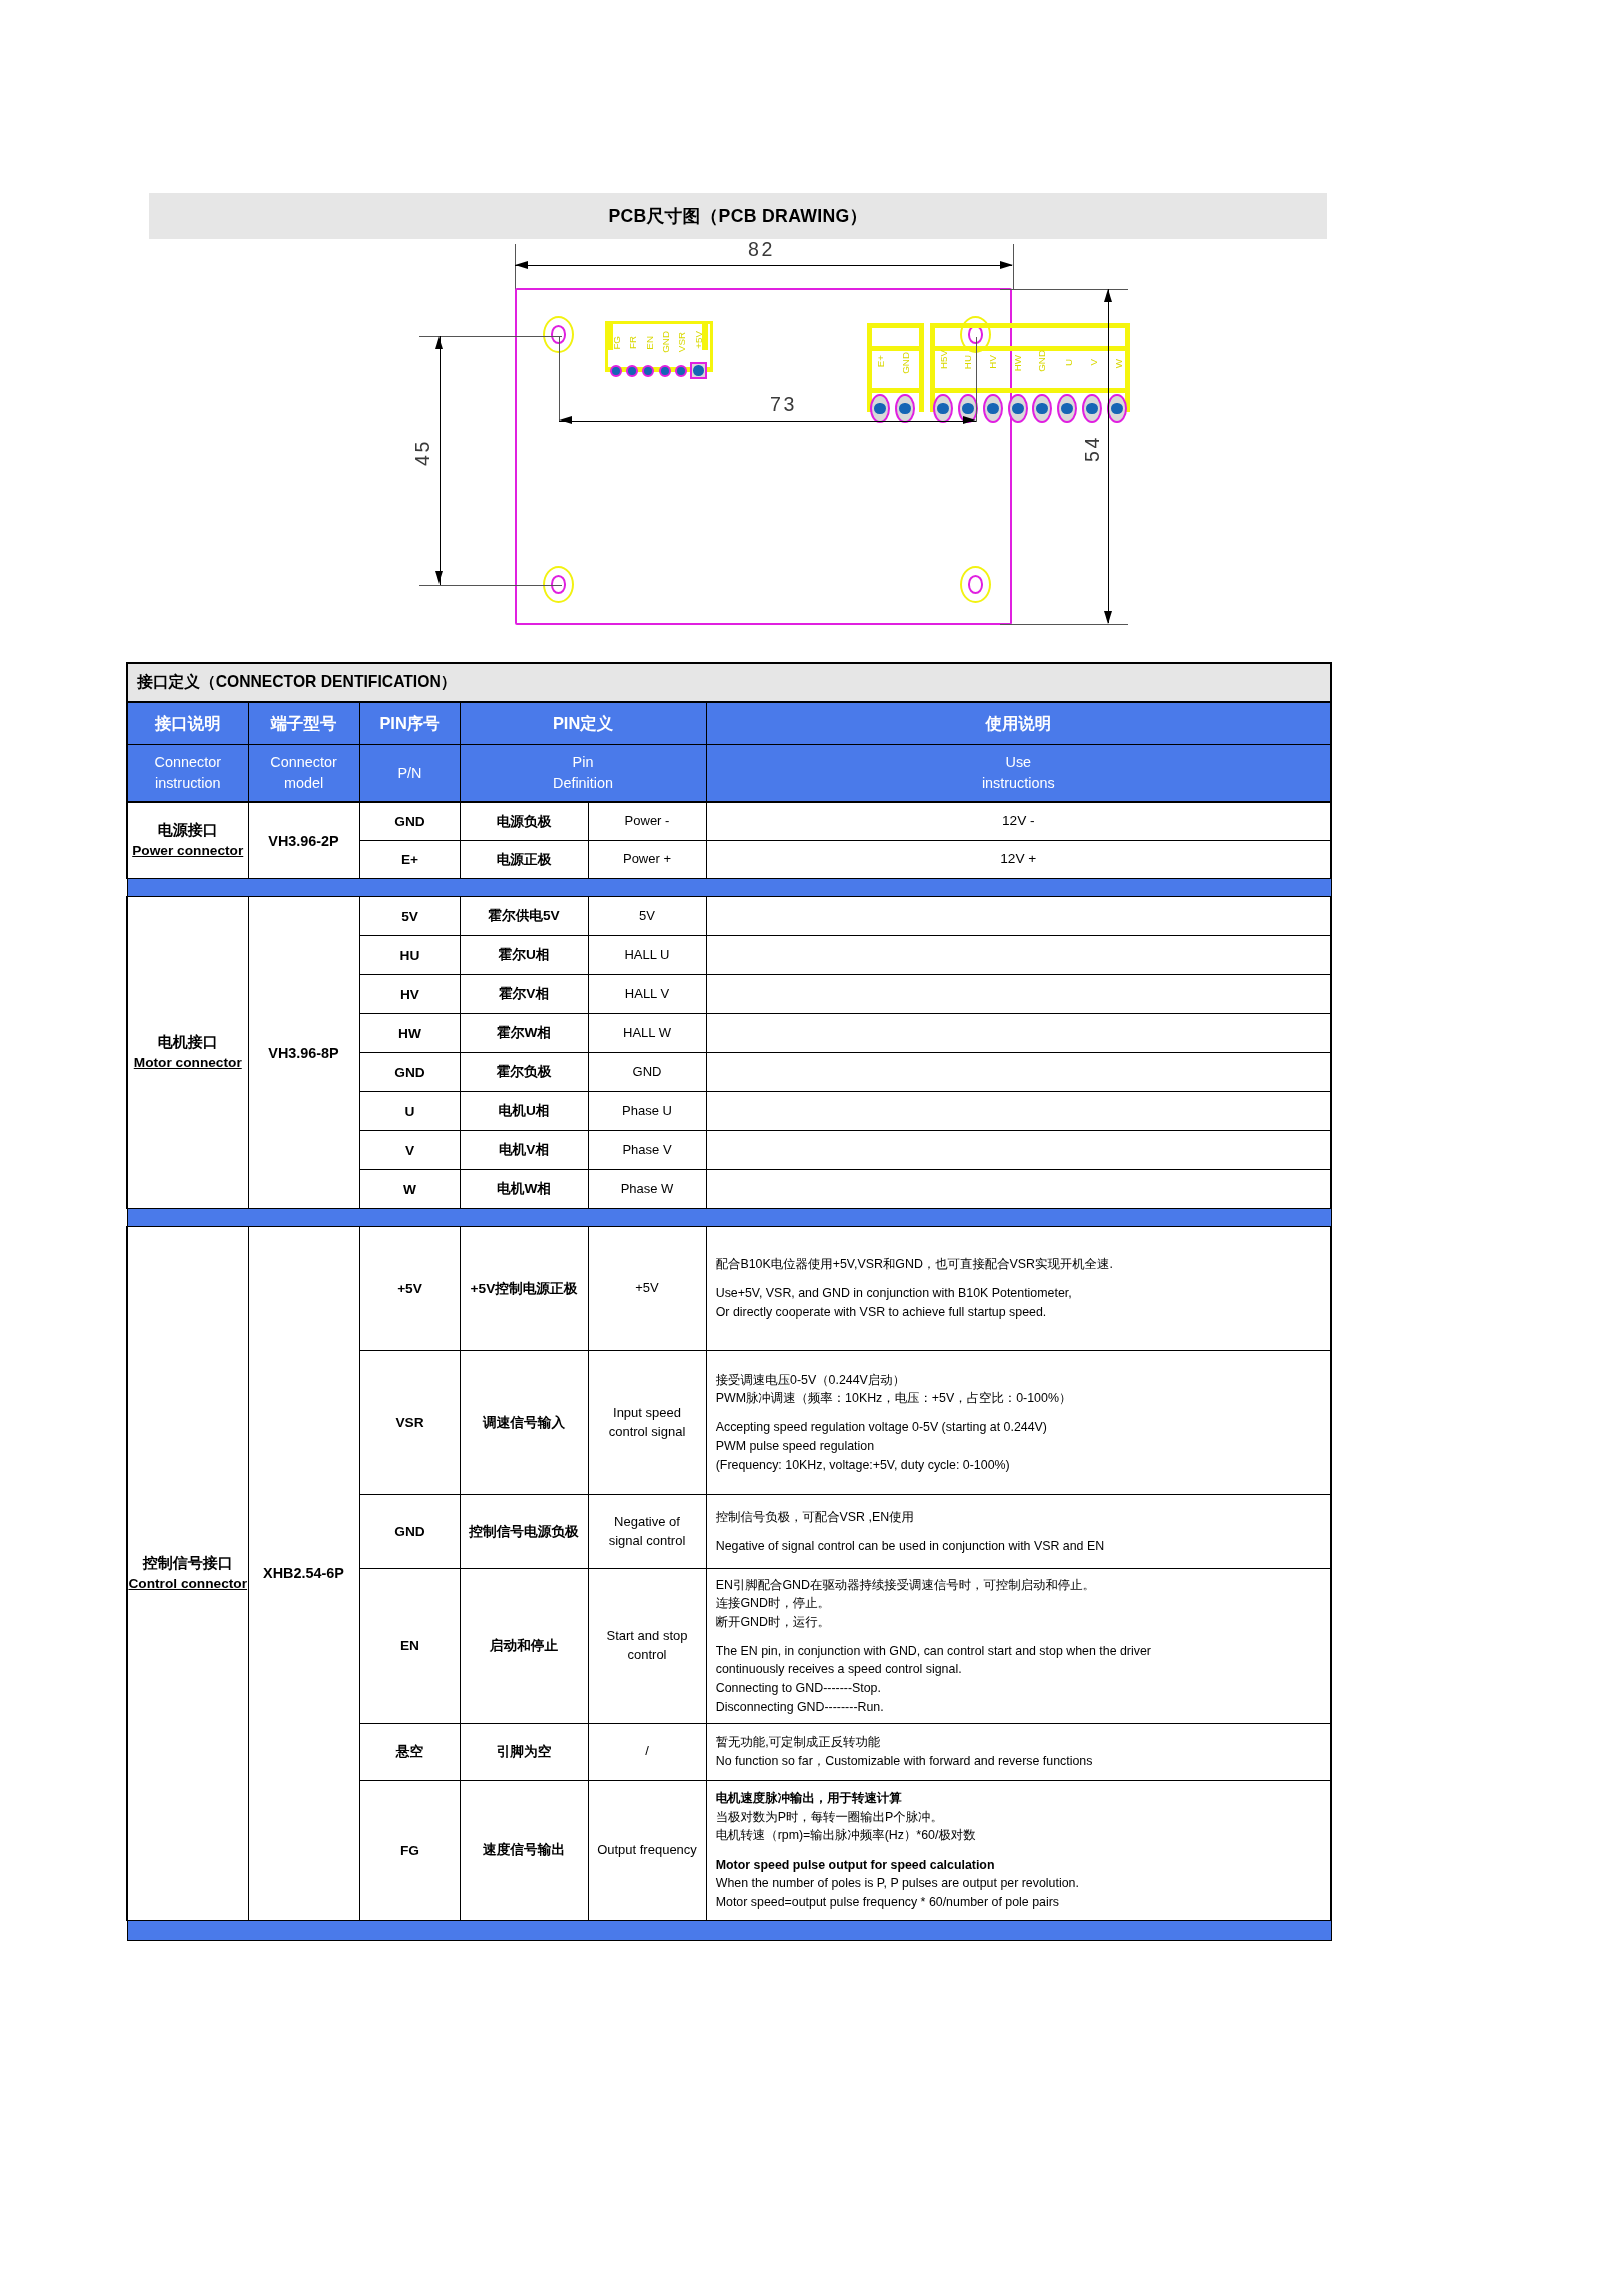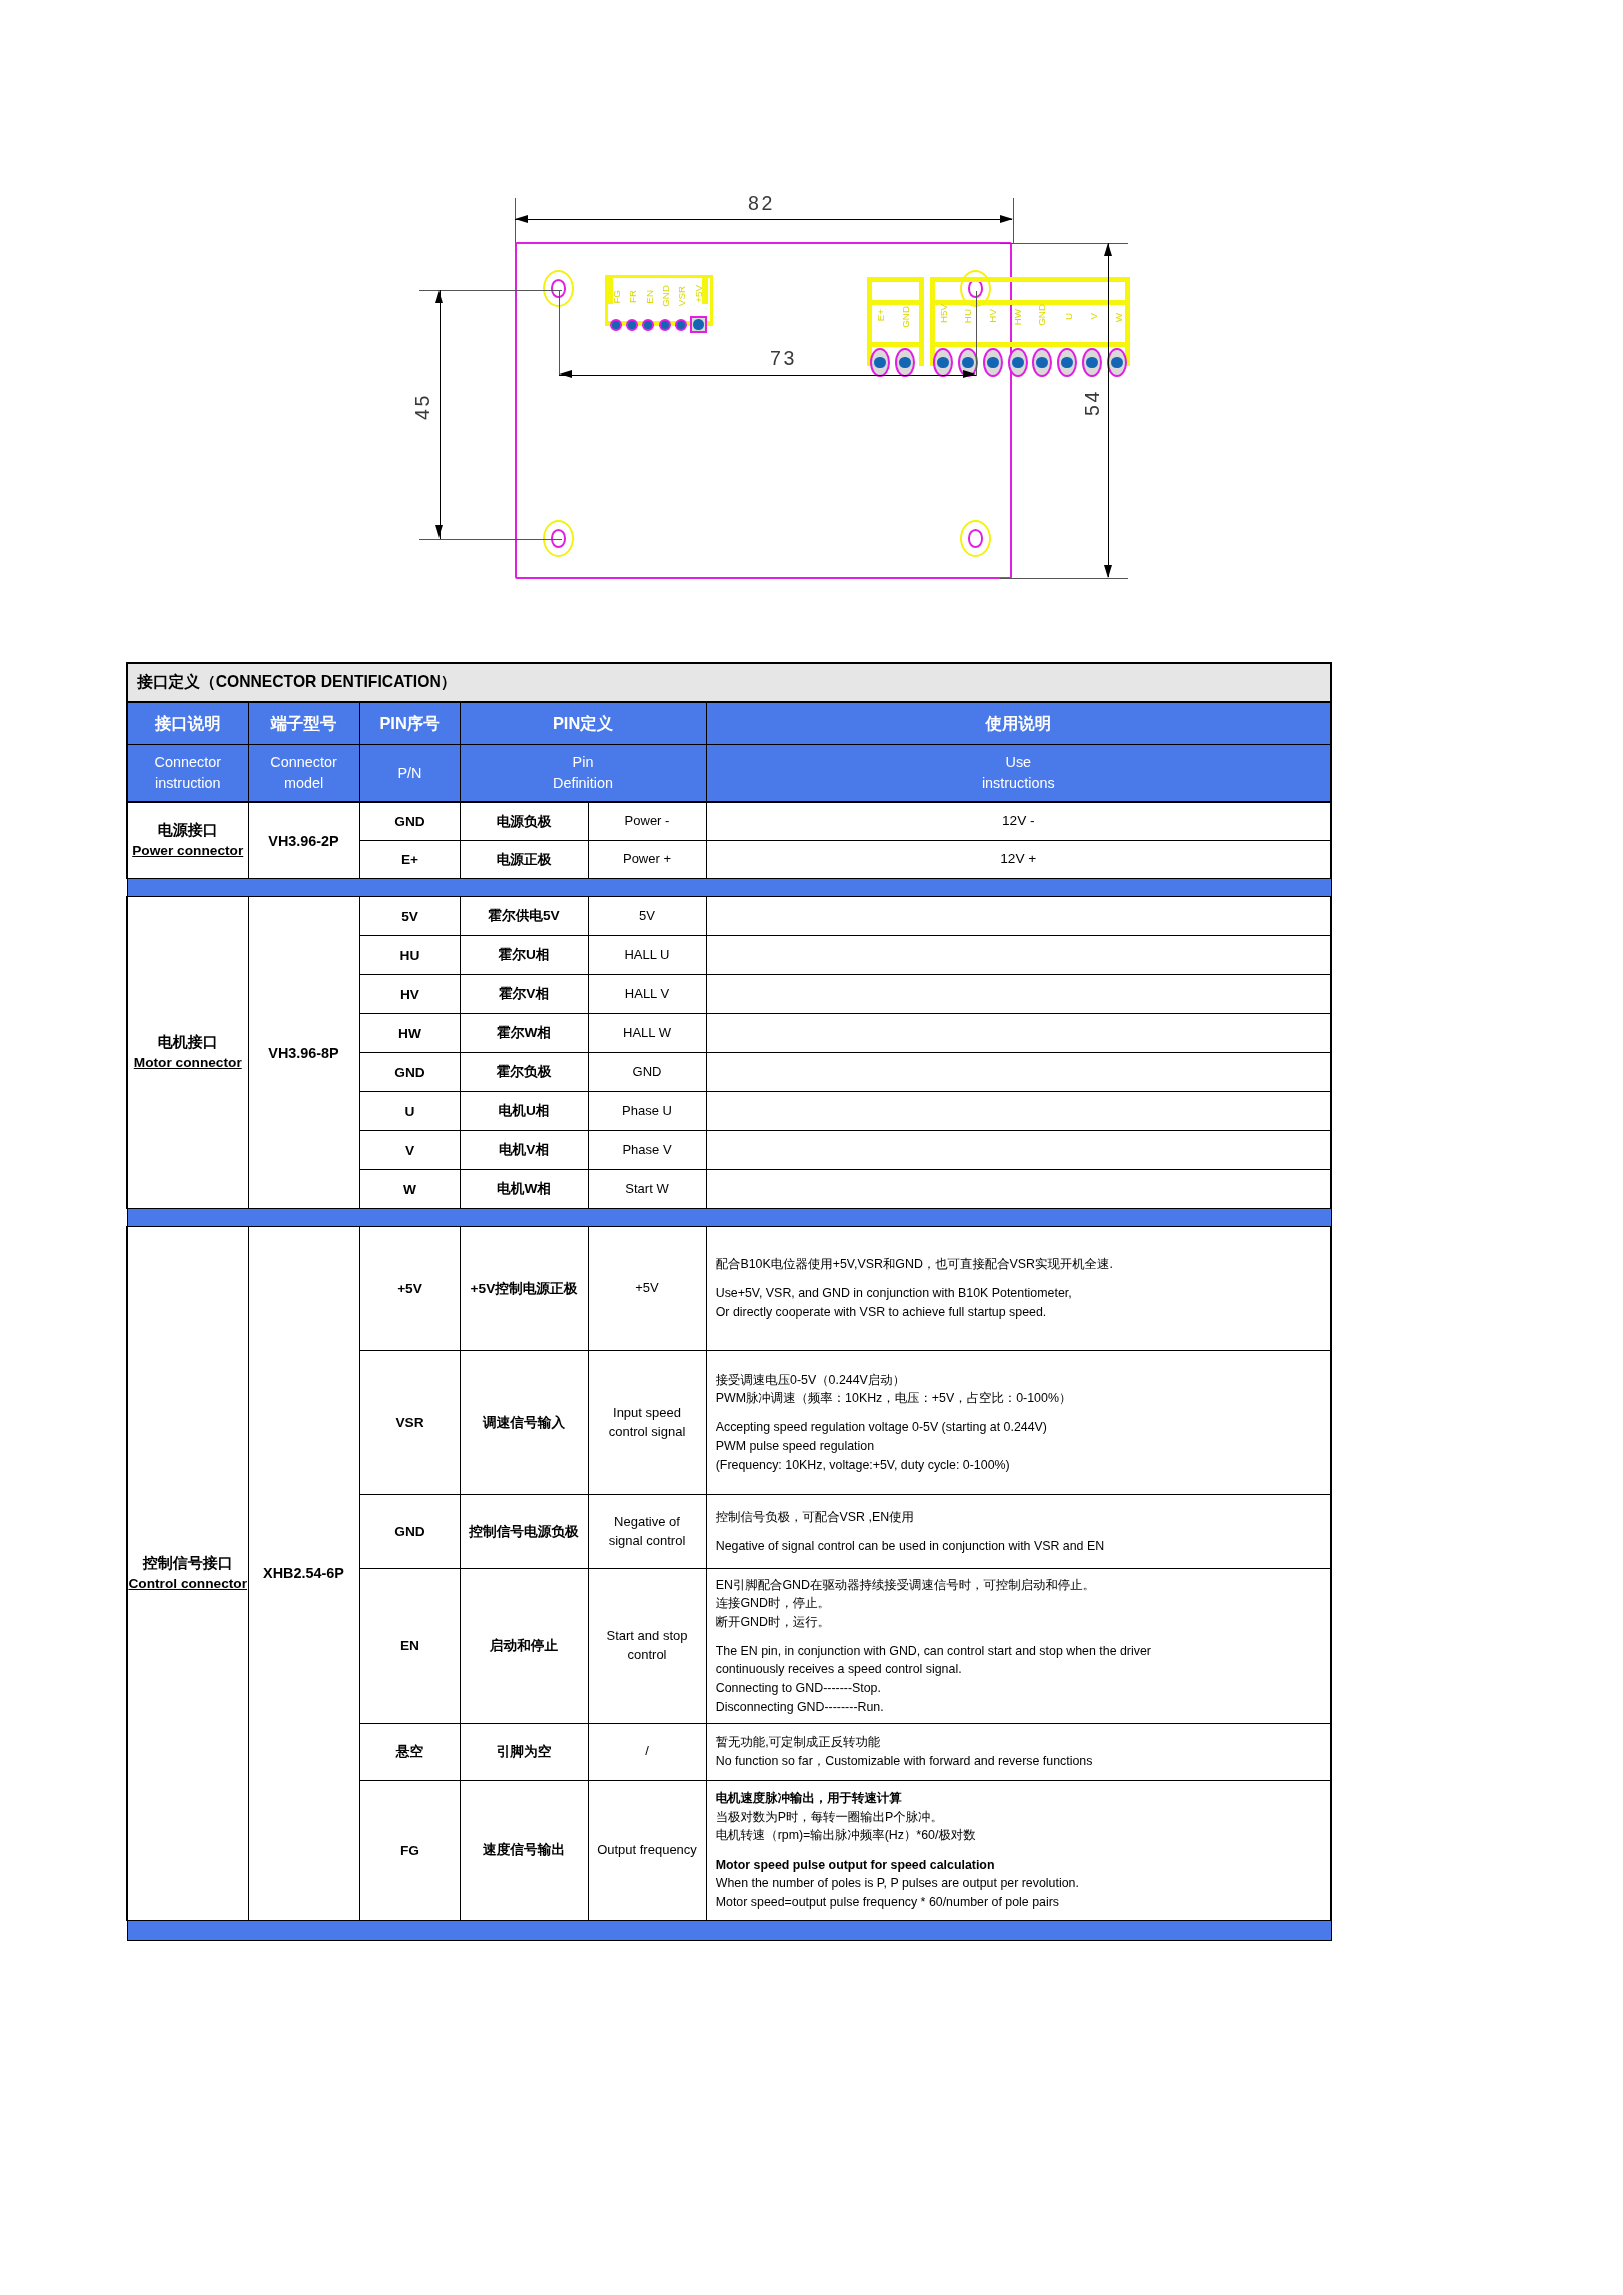--- a/index.html
+++ b/index.html
@@ -287,20 +287,23 @@
   }
   .outer-left  { border-left: 2.6px solid #000 !important; }
   .outer-right { border-right: 2.6px solid #000 !important; }
   .thickline-top { border-top: 2px solid #000 !important; }
 </style>
 </head>
 <body>
 
 <div class="pcb-section">
 
+  <div class="pcb-title-bar">
+    <span class="title-text">PCB尺寸图（PCB DRAWING）</span>
+  </div>
 
   <div class="pcb-canvas">
 
     <div class="ext-line-v" style="left:366px; top:5.2px; height:46px;"></div>
     <div class="ext-line-v" style="left:864px; top:5.2px; height:46px;"></div>
     <div class="dim-line-h" style="left:366px; top:26px; width:497px;"></div>
     <div class="arrow arrow-left" style="left:366px; top:21.6px;"></div>
     <div class="arrow arrow-right" style="left:851px; top:21.6px;"></div>
     <div class="dim-text" style="left:599px; top:-1.3px;">82</div>
 
@@ -513,21 +516,21 @@
     </tr>
     <tr>
       <td class="pn-cell" style="height:38px">V</td>
       <td class="def-cn-cell">电机V相</td>
       <td class="def-en-cell">Phase V</td>
       <td class="use-cell centered outer-right"></td>
     </tr>
     <tr>
       <td class="pn-cell" style="height:38px">W</td>
       <td class="def-cn-cell">电机W相</td>
-      <td class="def-en-cell">Start W</td>
+      <td class="def-en-cell">Phase W</td>
       <td class="use-cell centered outer-right"></td>
     </tr>
 
     <tr class="sep-bar">
       <td colspan="6"></td>
     </tr>
 
     <tr>
       <td class="grp-cell outer-left" rowspan="6">
         <div>控制信号接口</div>

